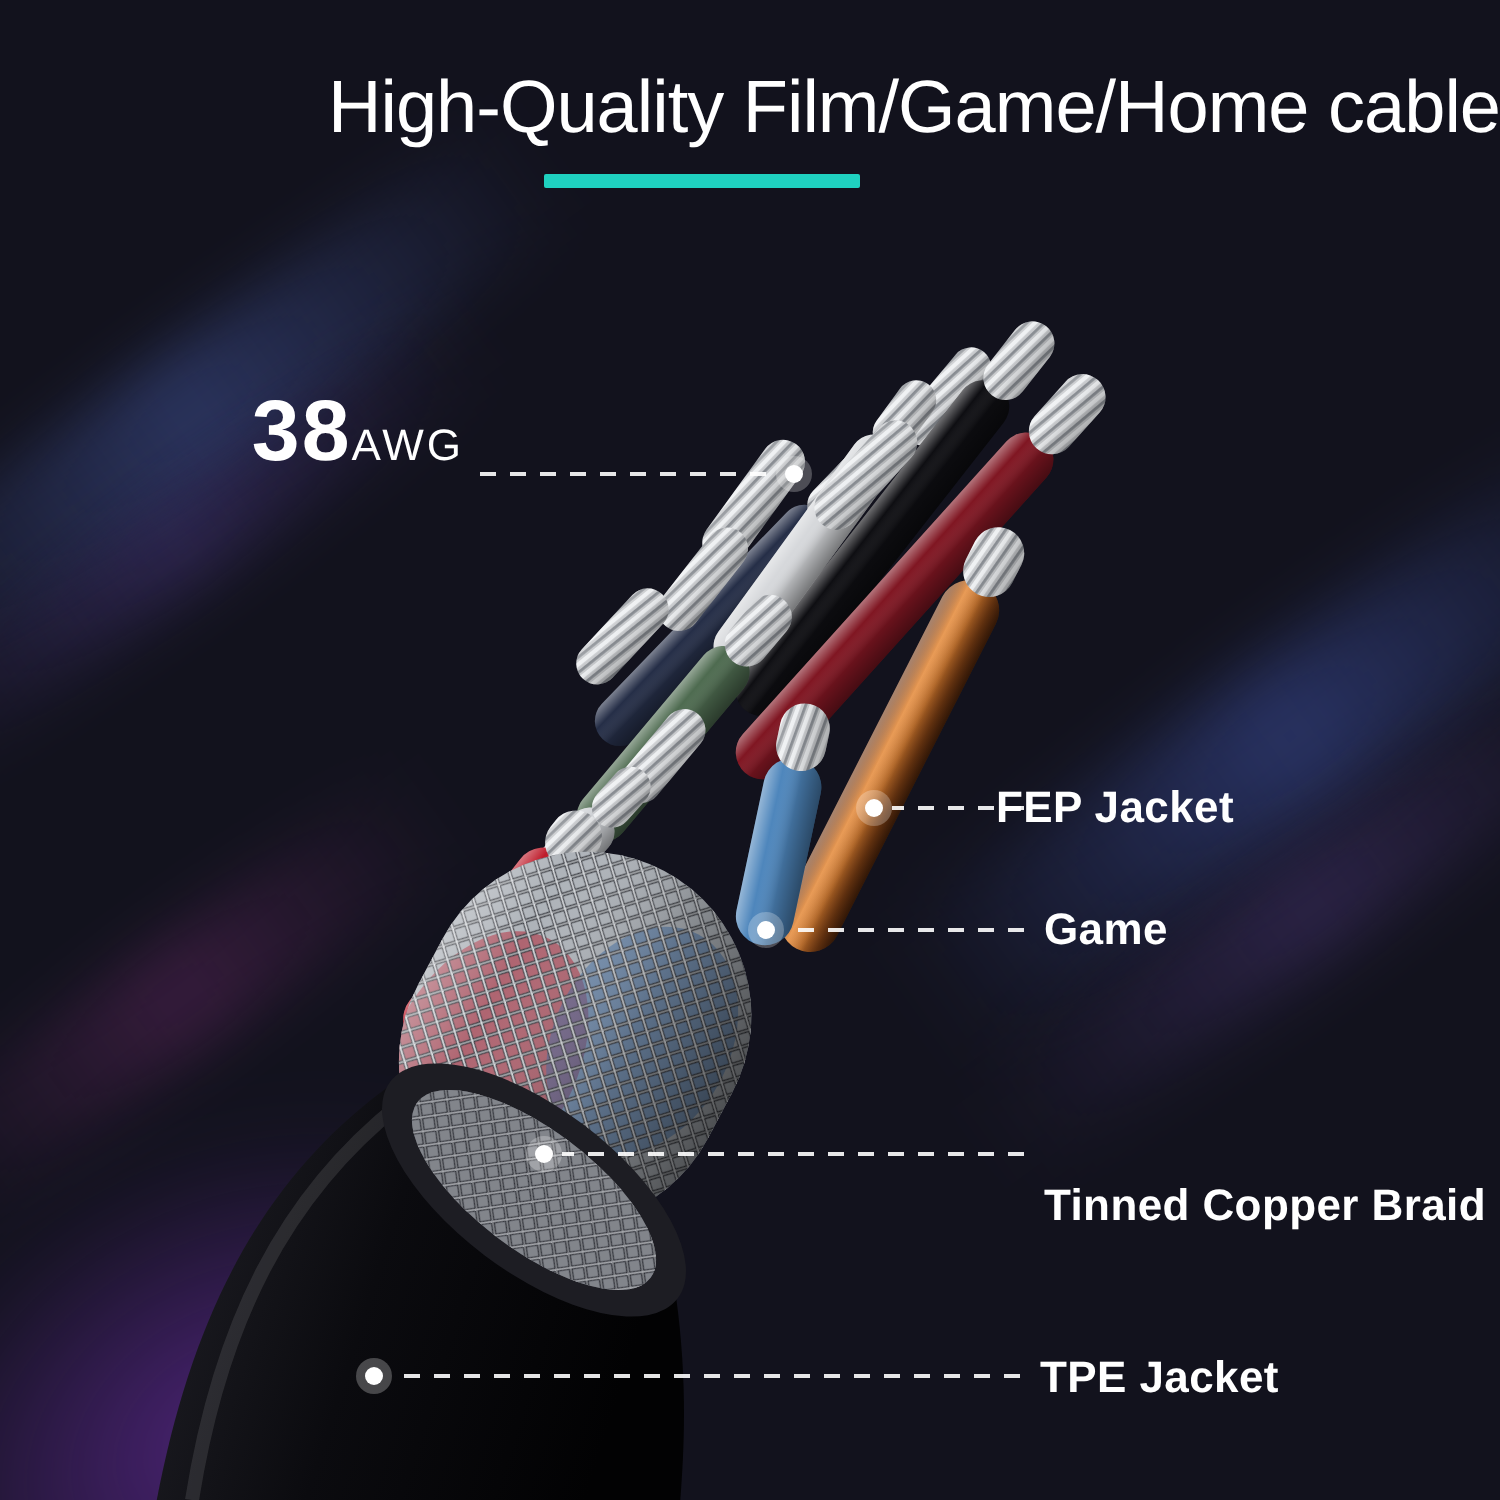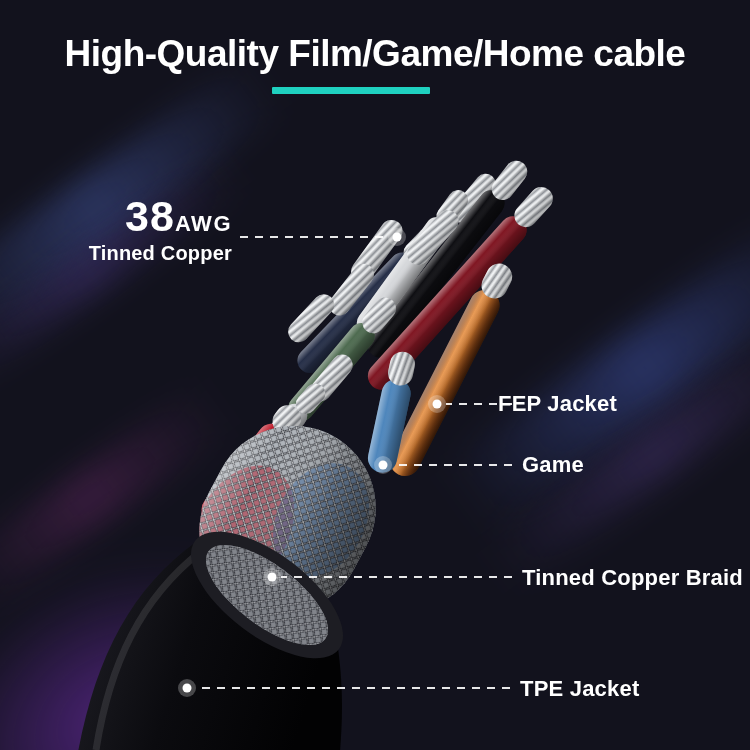--- a/index.html
+++ b/index.html
@@ -9,30 +9,30 @@
     font-family:"Liberation Sans",sans-serif;
   }
   .streak{position:absolute;pointer-events:none;z-index:0}
   #s1{left:-120px;top:175px;width:430px;height:64px;background:linear-gradient(90deg,transparent,rgba(95,125,235,.30),transparent);transform:rotate(-36deg);filter:blur(14px)}
   #s2{left:-90px;top:250px;width:360px;height:44px;background:linear-gradient(90deg,transparent,rgba(130,95,235,.22),transparent);transform:rotate(-36deg);filter:blur(14px)}
   #s3{left:420px;top:330px;width:450px;height:76px;background:linear-gradient(90deg,transparent,rgba(85,115,240,.32),transparent);transform:rotate(-36deg);filter:blur(16px)}
   #s4{left:460px;top:430px;width:390px;height:48px;background:linear-gradient(90deg,transparent,rgba(150,105,245,.20),transparent);transform:rotate(-36deg);filter:blur(16px)}
   #s5{left:-150px;top:520px;width:540px;height:400px;background:radial-gradient(closest-side,rgba(145,55,225,.48),rgba(145,55,225,0) 72%);transform:rotate(-28deg);filter:blur(22px)}
   #s6{left:-70px;top:470px;width:320px;height:56px;background:linear-gradient(90deg,transparent,rgba(225,70,205,.17),transparent);transform:rotate(-36deg);filter:blur(14px)}
 
-  #title{position:absolute;left:0;top:33px;width:100%;text-align:center;
-    font-size:37px;font-weight:700;letter-spacing:-.5px;z-index:3;white-space:nowrap}
+  #title{position:absolute;left:0;top:33px;width:100%;text-align:right;
+    font-size:37px;font-weight:400;letter-spacing:-.5px;z-index:3;white-space:nowrap}
   #underline{position:absolute;left:272px;top:87px;width:158px;height:7px;background:#1fd1c0;border-radius:1px;z-index:3}
 
   #scene{position:absolute;left:0;top:0;z-index:1}
 
   .co{position:absolute;z-index:3;font-size:22px;font-weight:600;letter-spacing:.2px;white-space:nowrap}
   #awg{position:absolute;z-index:3;left:56px;top:194px;width:176px;text-align:right;line-height:1.05}
   #awg .big{font-size:43px;font-weight:700;letter-spacing:1px}
-  #awg .unit{font-size:22px;font-weight:700;letter-spacing:1.5px}
+  #awg .unit{font-size:22px;font-weight:400;letter-spacing:1.5px}
   #awg .sub{font-size:20px;font-weight:600;margin-top:4px;letter-spacing:.2px}
 </style>
 </head>
 <body>
 
 <div class="streak" id="s1"></div>
 <div class="streak" id="s2"></div>
 <div class="streak" id="s3"></div>
 <div class="streak" id="s4"></div>
 <div class="streak" id="s5"></div>
@@ -203,18 +203,17 @@
       <circle cx="383" cy="465" r="4.5" fill="#fff"></circle>
     <circle cx="272" cy="577" r="9" fill="rgba(255,255,255,.25)"></circle>
       <circle cx="272" cy="577" r="4.5" fill="#fff"></circle>
     <circle cx="187" cy="688" r="9" fill="rgba(255,255,255,.25)"></circle>
       <circle cx="187" cy="688" r="4.5" fill="#fff"></circle>
   </g>
 </svg>
 
 <div id="awg">
   <div><span class="big">38</span><span class="unit">AWG</span></div>
-  <div class="sub">Tinned Copper</div>
 </div>
 <div class="co" style="left:498px;top:391px">FEP Jacket</div>
 <div class="co" style="left:522px;top:452px">Game</div>
-<div class="co" style="left:522px;top:565px">Tinned Copper Braid</div>
+<div class="co" style="left:522px;top:590px">Tinned Copper Braid</div>
 <div class="co" style="left:520px;top:676px">TPE Jacket</div>
 
 </body></html>

